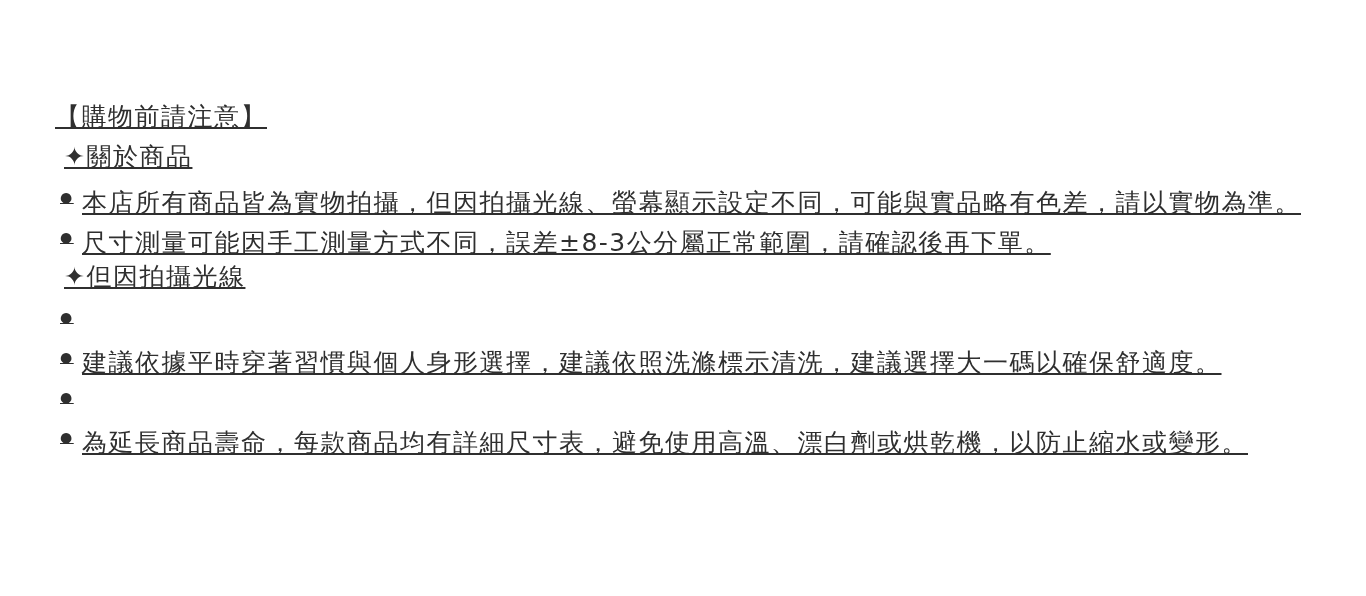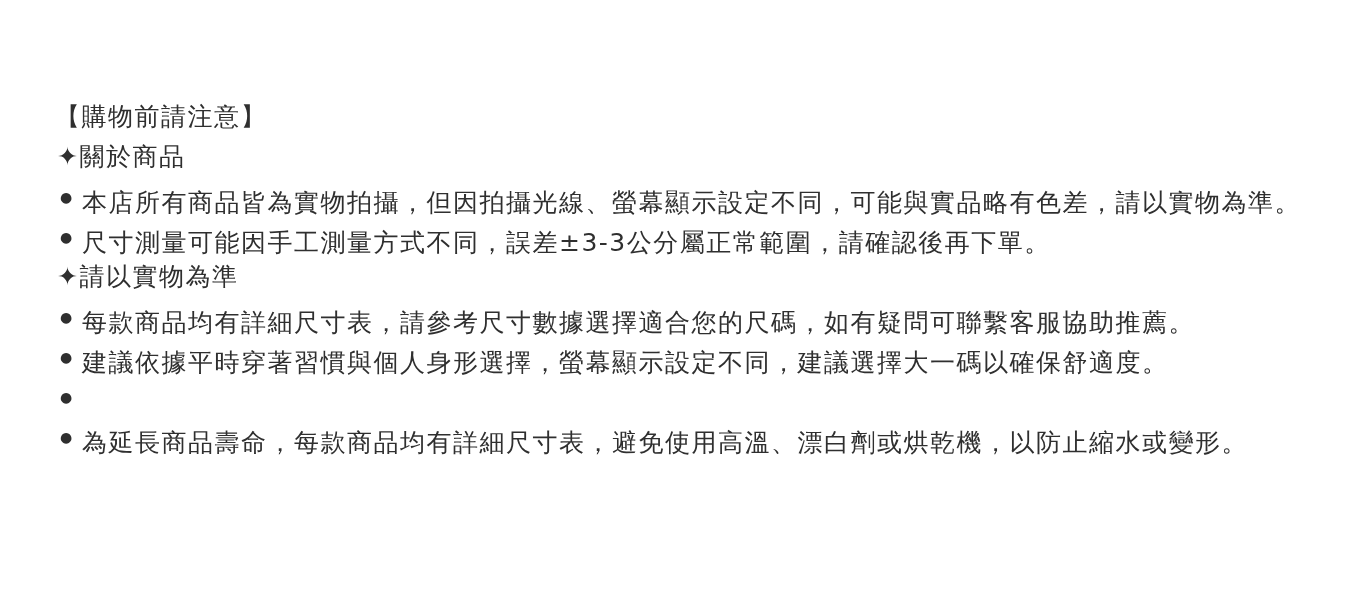--- a/index.html
+++ b/index.html
@@ -19,24 +19,25 @@
     width: 1290px;
     color: #2f2f2f;
     font-size: 25px;
     letter-spacing: 1.5px;
     font-weight: 400;
   }
   .row {
     height: 40px;
     line-height: 40px;
     white-space: nowrap;
+    text-decoration: underline;
   }
   .notice-title { }
   .section-heading {
-    margin-left: 2px;
+    margin-left: 9px;
   }
   .bullet-row {
     margin-left: 5px;
     display: flex;
     align-items: center;
   }
   .bullet-dot {
     font-size: 14px;
     width: 22px;
     flex: none;
@@ -56,33 +57,32 @@
 
   <div class="row section-heading">✦關於商品</div>
 
   <div class="row bullet-row">
     <span class="bullet-dot">●</span>
     <span class="bullet-text">本店所有商品皆為實物拍攝，但因拍攝光線、螢幕顯示設定不同，可能與實品略有色差，請以實物為準。</span>
   </div>
 
   <div class="row bullet-row">
     <span class="bullet-dot">●</span>
-    <span class="bullet-text">尺寸測量可能因手工測量方式不同，誤差±3-3公分屬正常範圍，請確認後再下單。</span>
+    <span class="bullet-text">尺寸測量可能因手工測量方式不同，誤差±8-3公分屬正常範圍，請確認後再下單。</span>
   </div>
 
-  <div class="row section-heading">✦請以實物為準</div>
+  <div class="row section-heading">✦但因拍攝光線</div>
 
   <div class="row bullet-row">
     <span class="bullet-dot">●</span>
-    <span class="bullet-text">每款商品均有詳細尺寸表，請參考尺寸數據選擇適合您的尺碼，如有疑問可聯繫客服協助推薦。</span>
   </div>
 
   <div class="row bullet-row">
     <span class="bullet-dot">●</span>
-    <span class="bullet-text">建議依據平時穿著習慣與個人身形選擇，螢幕顯示設定不同，建議選擇大一碼以確保舒適度。</span>
+    <span class="bullet-text">建議依據平時穿著習慣與個人身形選擇，建議依照洗滌標示清洗，建議選擇大一碼以確保舒適度。</span>
   </div>
 
 
   <div class="row bullet-row">
     <span class="bullet-dot">●</span>
   </div>
 
   <div class="row bullet-row">
     <span class="bullet-dot">●</span>
     <span class="bullet-text">為延長商品壽命，每款商品均有詳細尺寸表，避免使用高溫、漂白劑或烘乾機，以防止縮水或變形。</span>

